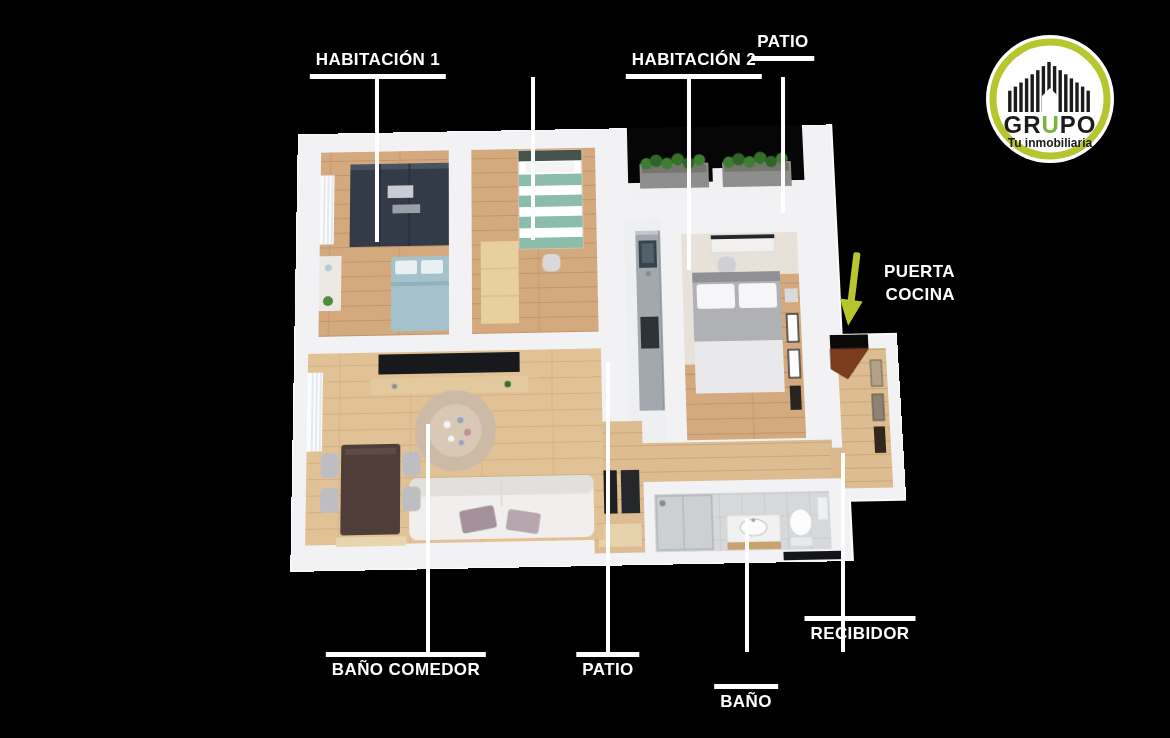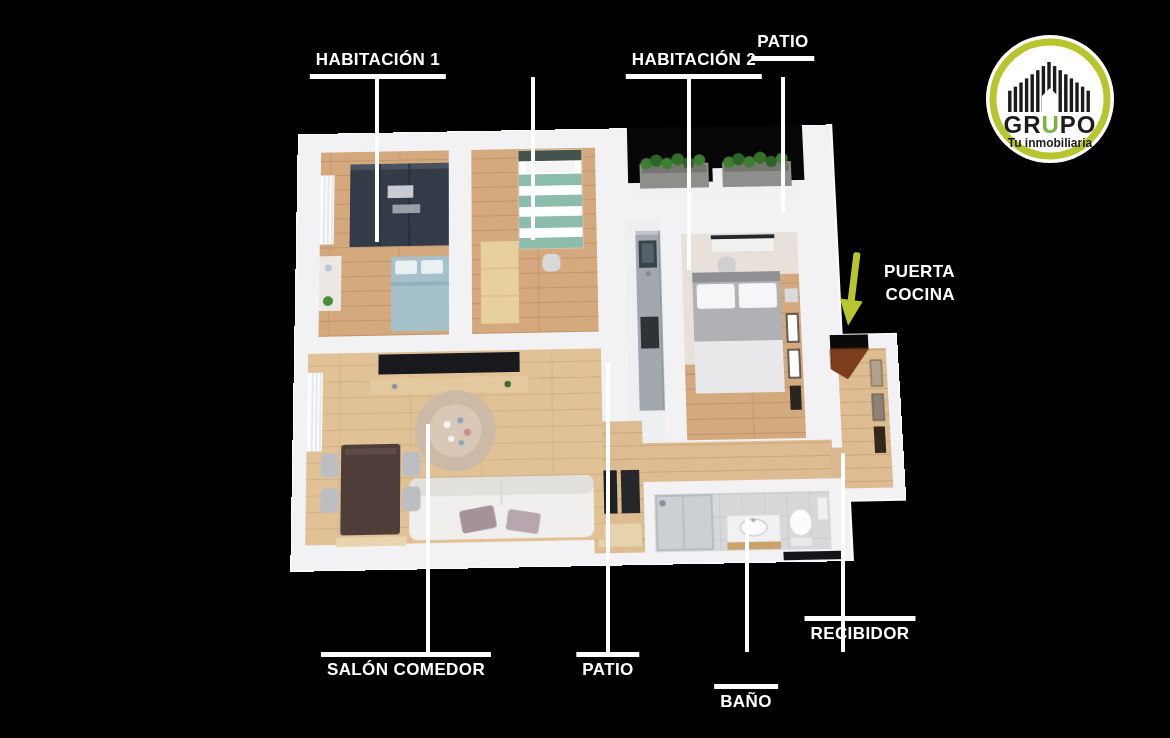--- a/index.html
+++ b/index.html
@@ -231,21 +231,21 @@
   <div class="lead" style="left:841px;top:453px;height:199px"></div>
 
   <div class="lbl top" style="left:378px;top:50px">
     <span>HABITACIÓN 1</span></div>
   <div class="lbl top" style="left:694px;top:50px">
     <span>HABITACIÓN 2</span></div>
   <div class="lbl top" style="left:783px;top:32px">
     <span>PATIO</span></div>
 
   <div class="lbl bottom" style="left:406px;top:652px">
-    <span>SALÓN COMEDOR</span></div>
+    <span>BAÑO COMEDOR</span></div>
   <div class="lbl bottom" style="left:608px;top:652px">
     <span>PATIO</span></div>
   <div class="lbl bottom" style="left:746px;top:684px">
     <span>BAÑO</span></div>
   <div class="lbl bottom" style="left:860px;top:616px">
     <span>RECIBIDOR</span></div>
 
   <div class="entr">
     <div>PUERTA</div>
     <div>COCINA</div>

